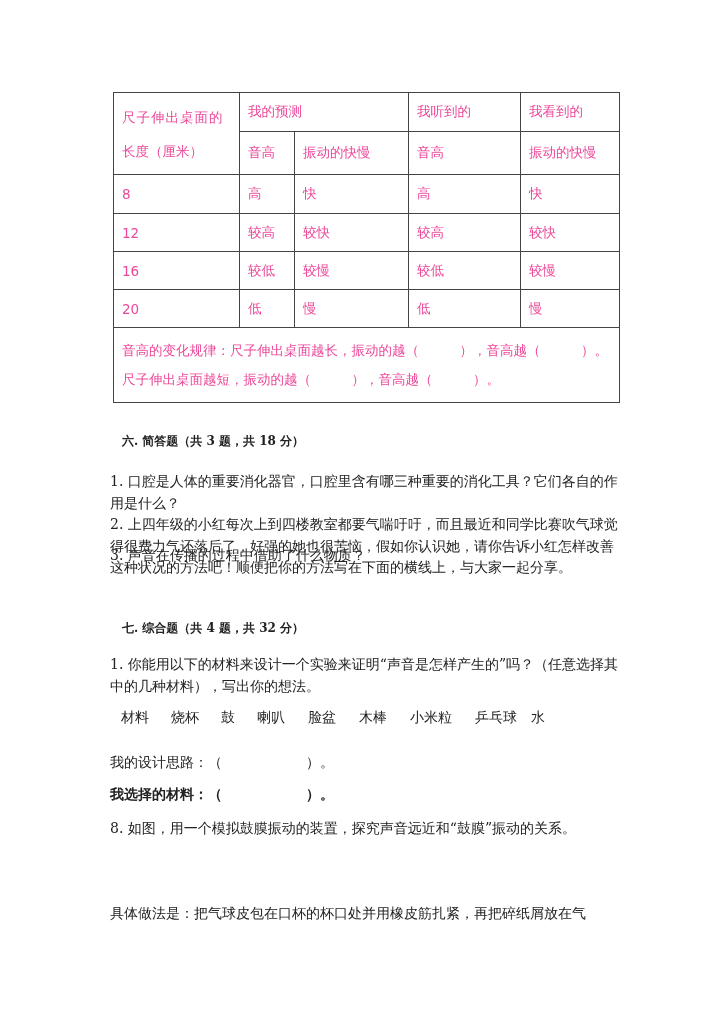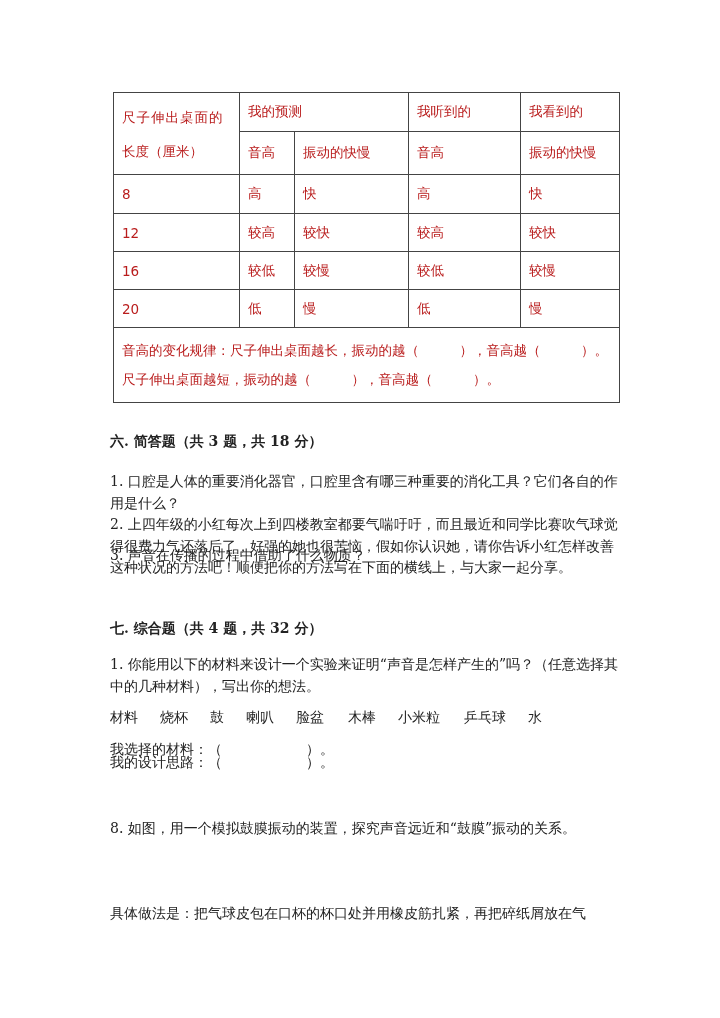--- a/index.html
+++ b/index.html
@@ -1,30 +1,30 @@
 <!DOCTYPE html>
 <html><head>
   <meta charset="utf-8">
   <style>
     html, body { margin: 0; padding: 0; background: #ffffff; }
     body { width: 720px; height: 1018px; position: relative; overflow: hidden;
            font-family: "DejaVu Sans", "Liberation Sans", sans-serif; color: #222; }
-    .tbl { position: absolute; left: 113px; top: 92px; border-collapse: collapse; font-size: 13.5px; color: #b91c1c; }
+    .tbl { position: absolute; left: 113px; top: 92px; border-collapse: collapse; font-size: 13.5px; color: #ec4899; }
     .tbl td { border: 1.3px solid #444; padding: 0 0 0 8px; vertical-align: middle; text-align: left; }
     .tbl .c0 { width: 117px; }
     .tbl .c1 { width: 46px; }
     .tbl .c2 { width: 105px; }
     .tbl .c3 { width: 103px; }
     .tbl .c4 { width: 90px; }
     .rule-cell { padding: 8px 0 8px 8px !important; line-height: 29px; }
     .serif { font-family: "DejaVu Serif", "Liberation Serif", serif; }
-    .section { position: absolute; left: 110px; font-size: 14px; font-weight: bold; }
+    .section { position: absolute; left: 122px; font-size: 12px; font-weight: bold; }
     .p { position: absolute; left: 110px; font-size: 14px; line-height: 21.5px; width: 512px; color: #222; }
     .mats { position: absolute; left: 110px; top: 709px; font-size: 14px; display: flex; }
-    .mats span { display: inline-block; }
+    .mats span { display: inline-block; text-align: center; }
   </style>
 </head>
 <body>
 
 <table class="tbl">
   <tbody>
       <tr style="height:39px">
     <td class="c0" rowspan="2" style="line-height:34px;">
       <div style="letter-spacing:1px;">尺子伸出桌面的</div>
       <div>长度（厘米）</div>
@@ -89,16 +89,16 @@
   <span style="width:50px">烧杯</span>
   <span style="width:36px">鼓</span>
   <span style="width:50px">喇叭</span>
   <span style="width:52px">脸盆</span>
   <span style="width:50px">木棒</span>
   <span style="width:66px">小米粒</span>
   <span style="width:64px">乒乓球</span>
   <span style="width:20px">水</span>
 </div>
 
-<div class="p serif" style="top:739px;">我选择的材料：（　　　　　　）。</div>
+<div class="p serif" style="top:784px;font-weight:bold;">我选择的材料：（　　　　　　）。</div>
 <div class="p serif" style="top:752px;">我的设计思路：（　　　　　　）。</div>
 <div class="p serif" style="top:818px;">8. 如图，用一个模拟鼓膜振动的装置，探究声音远近和“鼓膜”振动的关系。</div>
 <div class="p serif" style="top:903px;">具体做法是：把气球皮包在口杯的杯口处并用橡皮筋扎紧，再把碎纸屑放在气</div>
 
 </body></html>

